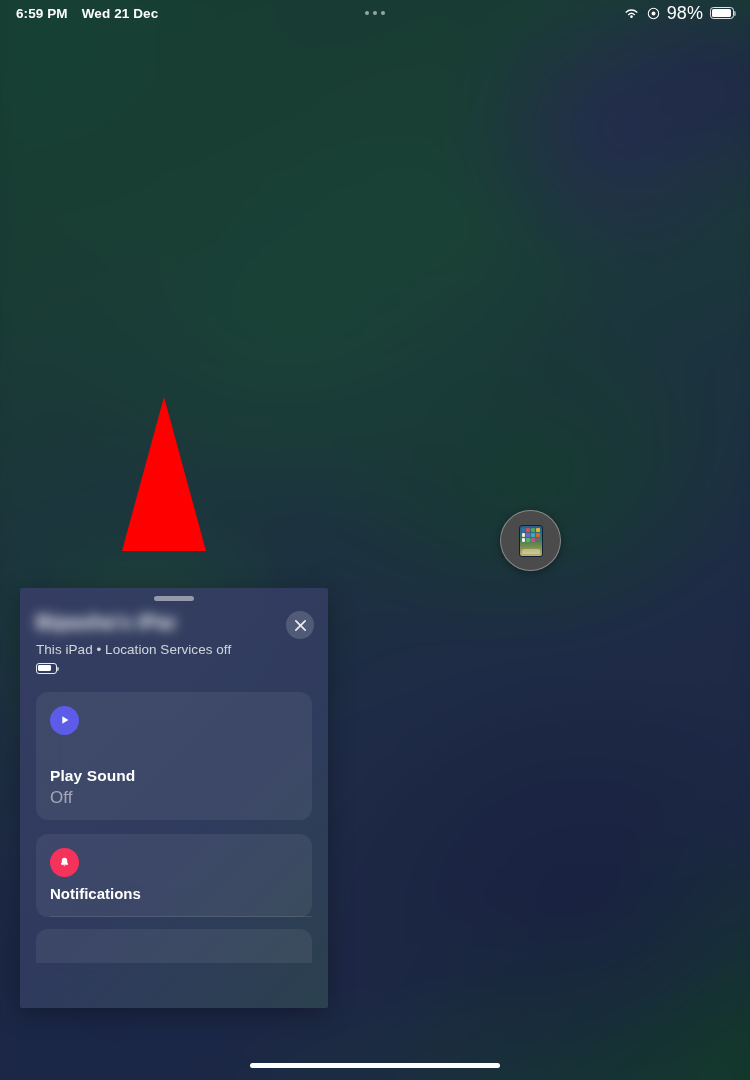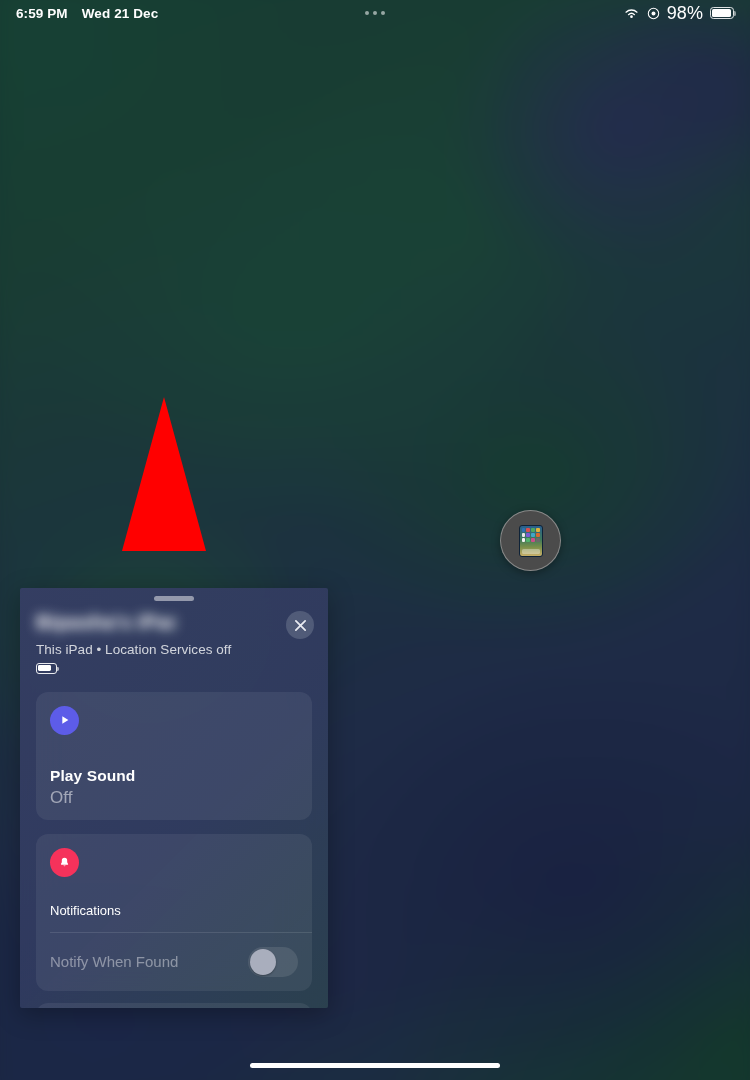--- a/index.html
+++ b/index.html
@@ -147,21 +147,21 @@
   .card-title { font-size:15.5px; font-weight:700; color:#ffffff; letter-spacing:0.1px; }
   .card-title.dim { color:rgba(255,255,255,0.45); font-weight:600; }
   .card-sub { font-size:17px; color:rgba(255,255,255,0.52); margin-top:3px; }
 
   
   .notif-card {
     margin:14px 16px 0 16px; border-radius:12px;
     background:rgba(255,255,255,0.065);
     padding:14px 14px 0 14px;
   }
-  .notif-title { font-size:13px; font-weight:400; color:#ffffff; margin-top:26px; }
+  .notif-title { font-size:15px; font-weight:700; color:#ffffff; margin-top:8px; }
   .notif-divider { height:1px; background:rgba(255,255,255,0.11); margin:14px -14px 0 0; }
   .notif-row {
     display:flex; align-items:center; justify-content:space-between;
     padding:14px 0 14px 0;
   }
   .notif-row-label { font-size:15px; color:rgba(255,255,255,0.42); }
   .toggle {
     width:50px; height:30px; border-radius:16px;
     background:rgba(255,255,255,0.10); position:relative; cursor:pointer;
   }
@@ -274,25 +274,19 @@
 
     <div class="notif-card">
       <div class="card-icon ic-bell">
         <svg viewBox="0 0 16 16" width="13" height="13">
           <path d="M8 2.1a3.3 3.3 0 0 0-3.3 3.3v2.4L3.6 9.9c-.2.4.1.9.6.9h7.6c.5 0 .8-.5.6-.9l-1.1-2.1V5.4A3.3 3.3 0 0 0 8 2.1z" fill="#fff"></path>
           <path d="M6.6 11.7a1.5 1.5 0 0 0 2.8 0z" fill="#fff"></path>
         </svg>
       </div>
       <div class="notif-title">Notifications</div>
       <div class="notif-divider"></div>
-      <div class="notif-row">
-        <span class="notif-row-label">Notify When Found</span>
-        <span class="toggle">
-            <span class="knob"></span>
-          </span>
-      </div>
     </div>
 
     <div class="next-card"></div>
   </div>
 
   <div class="home-indicator"></div>
 </div>
 
 </body></html>

